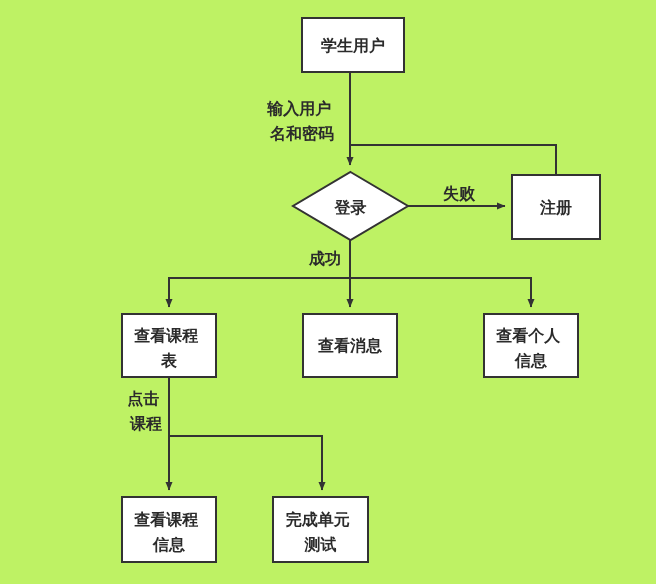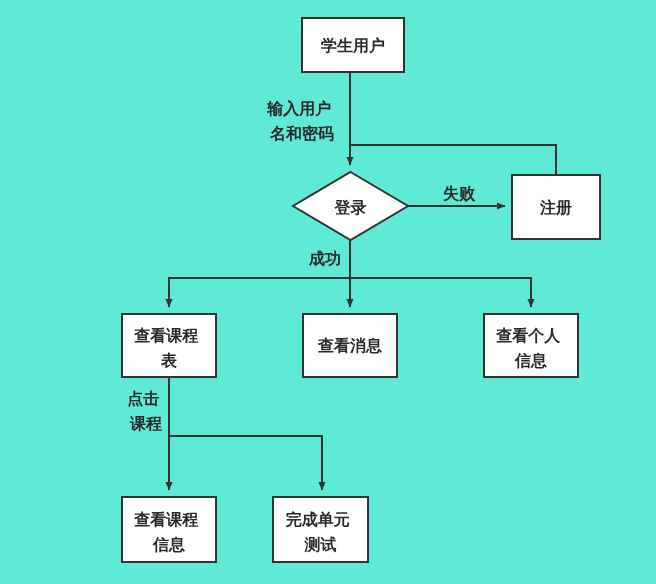--- a/index.html
+++ b/index.html
@@ -8,21 +8,21 @@
     padding: 0;
     background: #ffffff;
   }
   body {
     font-family: "DejaVu Sans", "Liberation Sans", sans-serif;
   }
   #canvas {
     position: relative;
     width: 656px;
     height: 584px;
-    background: #5eead4;
+    background: #bef264;
     overflow: hidden;
   }
   #diagram-svg {
     position: absolute;
     left: 0;
     top: 0;
     width: 656px;
     height: 584px;
   }
   .node-rect {

